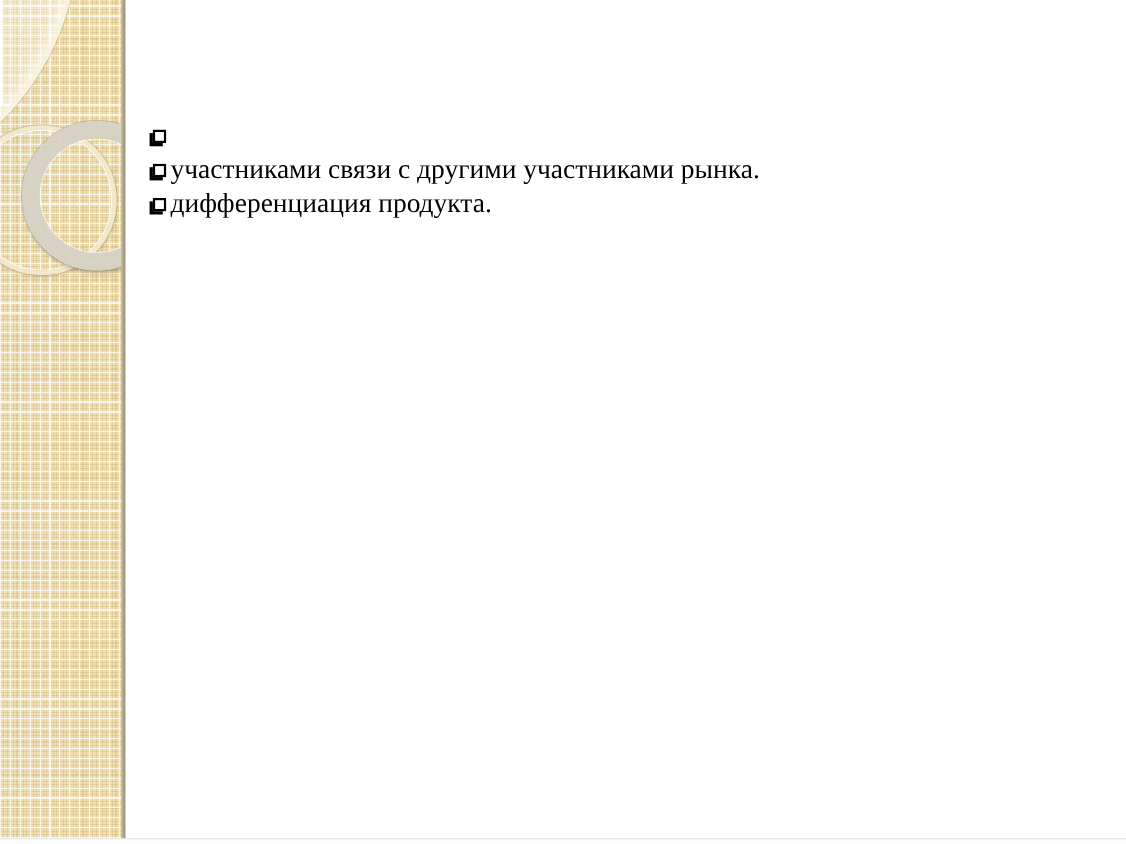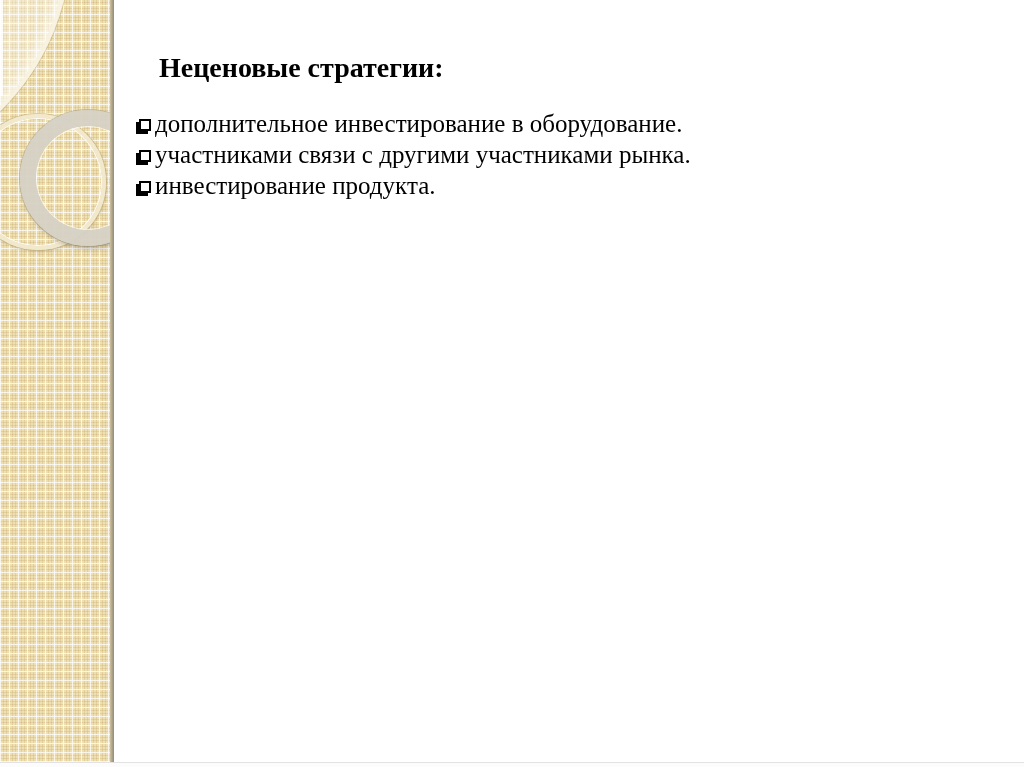--- a/index.html
+++ b/index.html
@@ -78,29 +78,28 @@
 <div class="slide">
 
   <div class="sidebar">
     <div class="glow-circle"></div>
     <div class="left-strip"></div>
     <div class="ring-cream"></div>
     <div class="ring-gray"></div>
   </div>
   <div class="sidebar-edge"></div>
 
-  <div class="title">Неценовые стратегии:</div>
 
   <ul class="bullets">
     <li class="bullet-row">
-      <span class="sq"></span><span>дополнительное инвестирование в оборудование.</span>
+      <span class="sq"></span>
     </li>
     <li class="bullet-row">
       <span class="sq"></span><span>участниками связи с другими участниками рынка.</span>
     </li>
     <li class="bullet-row">
-      <span class="sq"></span><span>инвестирование продукта.</span>
+      <span class="sq"></span><span>дифференциация продукта.</span>
     </li>
   </ul>
 
 </div>
 
 <div class="bottom-strip"></div>
 
 </body></html>

